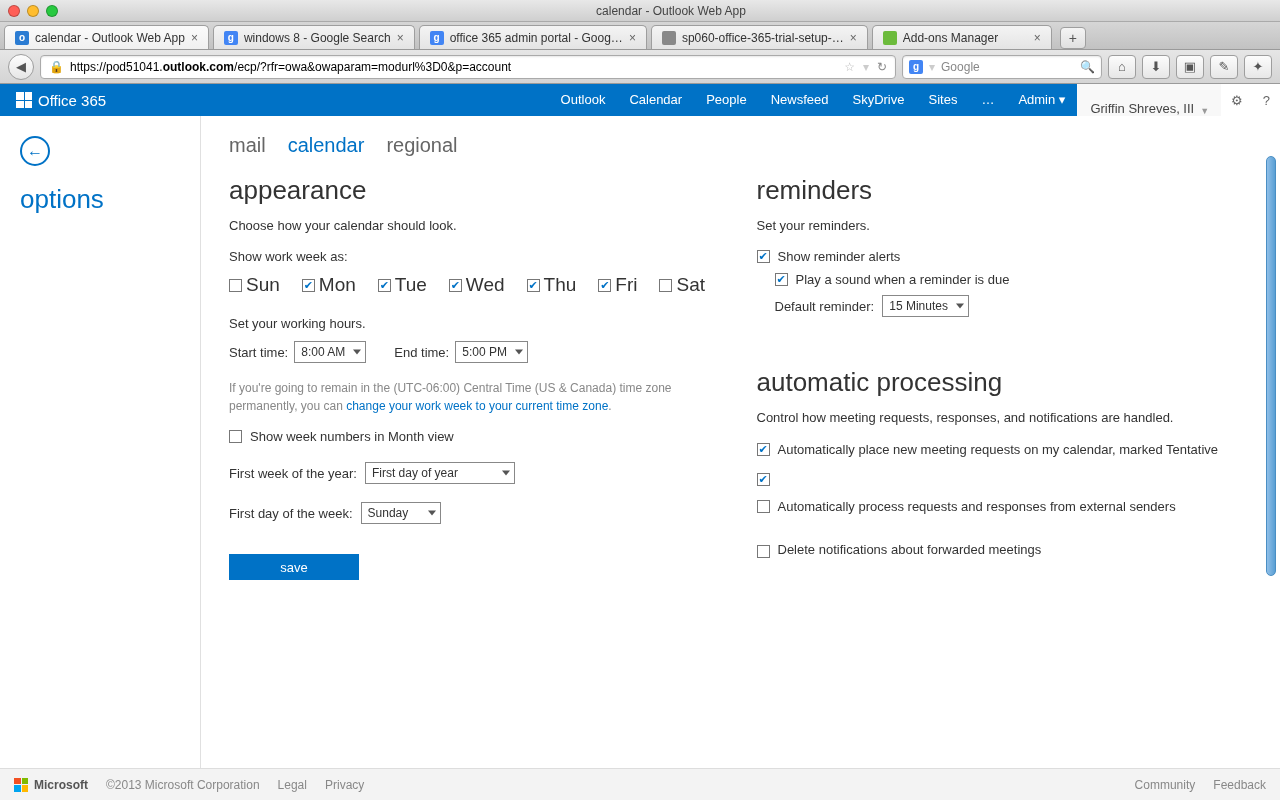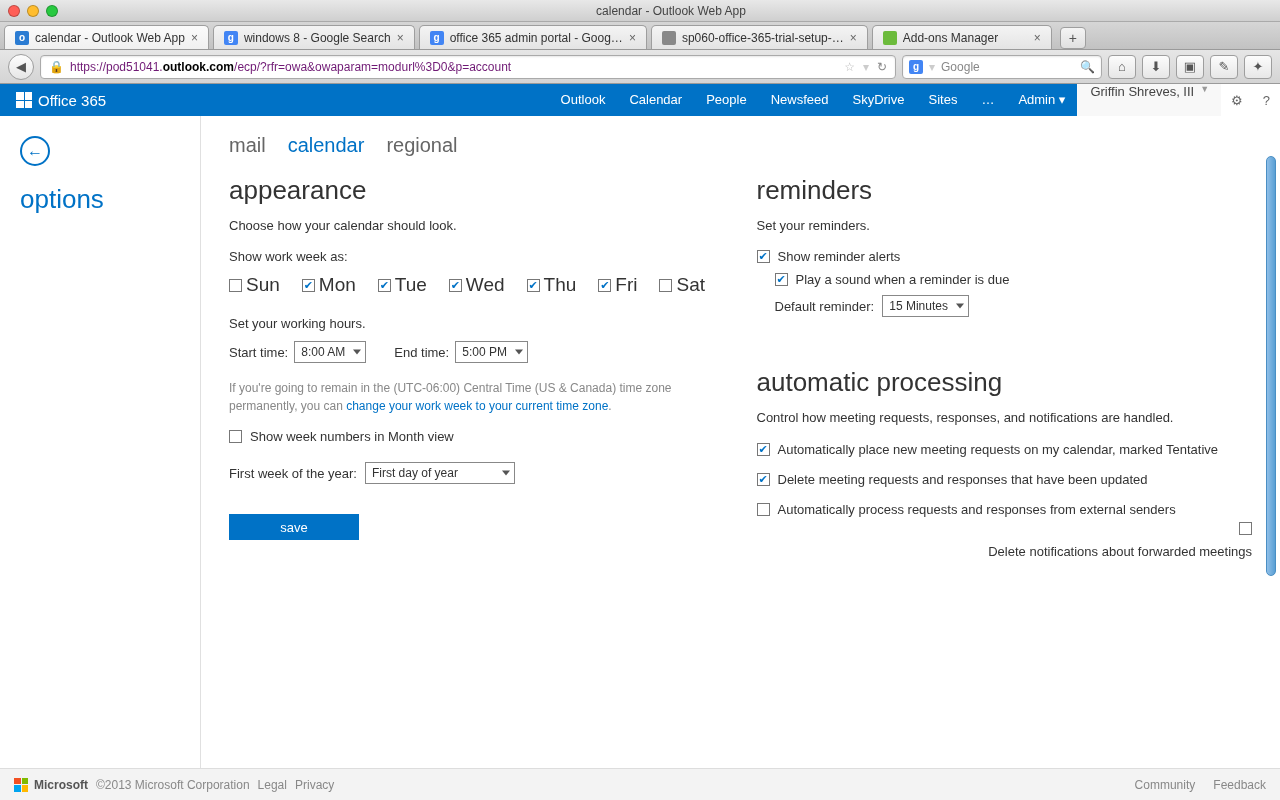--- a/index.html
+++ b/index.html
@@ -19,35 +19,35 @@
 .tab .favicon{width:14px;height:14px;display:flex;align-items:center;justify-content:center;font-size:10px;font-weight:bold;border-radius:2px;}
 .tab .close{margin-left:auto;color:#666;font-size:12px;}
 .newtab{width:26px;height:22px;border:1px solid #9e9e9e;border-radius:4px;background:linear-gradient(#f4f4f4,#e0e0e0);display:flex;align-items:center;justify-content:center;margin-left:4px;font-size:14px;color:#555;}
 
 
 .urlbar{height:34px;background:linear-gradient(#e6e6e6,#d4d4d4);display:flex;align-items:center;padding:0 8px;gap:6px;border-bottom:1px solid #9a9a9a;}
 .nav-back{width:26px;height:26px;border:1px solid #9e9e9e;border-radius:50%;background:linear-gradient(#fdfdfd,#e6e6e6);display:flex;align-items:center;justify-content:center;color:#555;}
 .url-input{flex:1;height:24px;border:1px solid #aaa;border-radius:4px;background:#fff;display:flex;align-items:center;padding:0 8px;font-size:12px;color:#555;gap:6px;box-shadow: inset 0 1px 2px rgba(0,0,0,0.1);}
 .url-input .lock{color:#777;}
 .url-input .bold{color:#000;font-weight:600;}
-.url-input .rest{color:#701a75;}
+.url-input .rest{color:#000000;}
 .url-input .star{margin-left:auto;color:#bbb;display:flex;align-items:center;gap:8px;}
 .search-box{width:200px;height:24px;border:1px solid #aaa;border-radius:4px;background:#fff;display:flex;align-items:center;padding:0 6px;font-size:12px;color:#888;gap:6px;box-shadow: inset 0 1px 2px rgba(0,0,0,0.1);}
 .search-box .g{color:#fff;background:#4285f4;width:14px;height:14px;display:flex;align-items:center;justify-content:center;border-radius:2px;font-size:10px;font-weight:bold;}
 .search-box .mag{margin-left:auto;color:#999;}
 .tool-btn{width:28px;height:24px;border:1px solid #9e9e9e;border-radius:4px;background:linear-gradient(#fcfcfc,#e7e7e7);display:flex;align-items:center;justify-content:center;color:#555;font-size:13px;}
 
 
 .o365{height:32px;background:#0072c6;display:flex;align-items:center;color:#fff;font-size:13px;}
 .o365 .brand{display:flex;align-items:center;gap:6px;padding:0 16px;font-size:15px;}
 .o365 .waffle{width:16px;height:16px;display:grid;grid-template-columns:repeat(2,1fr);grid-template-rows:repeat(2,1fr);gap:1px;}
 .o365 .waffle span{background:#fff;}
 .o365 .nav{margin-left:auto;display:flex;align-items:center;}
 .o365 .nav a{padding:16px 12px;line-height:32px;cursor:pointer;}
-.o365 .user{padding:0 12px;border-left:1px solid rgba(255,255,255,0.3);display:flex;align-items:flex-start;gap:6px;background:#f8f8f8;color:#444;height:32px;}
+.o365 .user{padding:0 12px;border-left:1px solid rgba(255,255,255,0.3);display:flex;align-items:flex-end;gap:6px;background:#f8f8f8;color:#444;height:32px;}
 .o365 .ricon{padding:0 10px;color:#666;}
 .o365 .userblock{display:flex;align-items:center;height:32px;background:#fff;}
 
 
 .page{display:flex;height:652px;}
 .leftcol{width:200px;padding:20px 0 0 20px;}
 .back-circle{width:30px;height:30px;border:2px solid #0072c6;border-radius:50%;display:flex;align-items:center;justify-content:center;color:#0072c6;font-size:16px;margin-bottom:18px;cursor:pointer;}
 .options-head{font-size:26px;font-weight:300;color:#0072c6;margin-bottom:20px;}
 .sidemenu{list-style:none;}
 .sidemenu li{padding:10px 16px;color:#444;cursor:pointer;font-size:14px;}
@@ -74,21 +74,21 @@
 .sel{border:1px solid #888;background:#fff;height:22px;padding:0 20px 0 6px;font-size:12px;position:relative;display:inline-flex;align-items:center;min-width:70px;}
 .sel::after{content:"";position:absolute;right:4px;top:50%;transform:translateY(-50%);border-left:4px solid transparent;border-right:4px solid transparent;border-top:5px solid #555;}
 .note{font-size:12px;color:#888;margin-bottom:10px;line-height:1.5;}
 .note a{color:#0072c6;text-decoration:none;cursor:pointer;}
 .row{display:flex;align-items:center;gap:8px;margin-bottom:18px;font-size:13px;}
 .row .lbl{white-space:nowrap;}
 .indent{margin-left:18px;}
 .save-btn{width:130px;height:26px;background:#0072c6;color:#fff;display:flex;align-items:center;justify-content:center;font-size:13px;cursor:pointer;margin-top:30px;}
 
 
-.footer{position:fixed;bottom:0;left:0;right:0;height:32px;background:#f3f3f3;border-top:1px solid #ddd;display:flex;align-items:center;padding:0 14px;font-size:12px;color:#888;gap:8px;}
+.footer{position:fixed;bottom:0;left:0;right:0;height:32px;background:#f3f3f3;border-top:1px solid #ddd;display:flex;align-items:center;padding:0 14px;font-size:12px;color:#888;gap:18px;}
 .footer .ms{display:flex;align-items:center;gap:6px;color:#555;font-weight:600;}
 .mslogo{width:14px;height:14px;display:grid;grid-template-columns:1fr 1fr;grid-template-rows:1fr 1fr;gap:1px;}
 .mslogo span:nth-child(1){background:#f25022}.mslogo span:nth-child(2){background:#7fba00}.mslogo span:nth-child(3){background:#00a4ef}.mslogo span:nth-child(4){background:#ffb900}
 .footer .right{margin-left:auto;display:flex;gap:18px;}
 .footer a{color:#888;text-decoration:none;}
 </style>
 </head>
 <body>
 
 <div class="titlebar">
@@ -248,20 +248,24 @@
           <span>If you're going to remain in the (UTC-06:00) Central Time (US &amp; Canada) time zone permanently, you can </span><a>change your work week to your current time zone</a><span>.</span>
         </div>
         <div class="row" style="margin-top:14px">
           <span class="chk" id="wkchk"></span>
           <span>Show week numbers in Month view</span>
         </div>
         <div class="row">
           <span class="lbl">First week of the year:</span>
           <span class="sel" style="min-width:150px">First day of year</span>
         </div>
+        <div class="row">
+          <span class="lbl">First day of the week:</span>
+          <span class="sel" style="min-width:80px">Sunday</span>
+        </div>
         <div class="save-btn">save</div>
       </div>
 
       <div class="col">
         <h2 class="section">reminders</h2>
         <div class="desc">Set your reminders.</div>
         <div class="row" style="margin-bottom:8px">
           <span class="chk checked"></span>
           <span>Show reminder alerts</span>
         </div>
@@ -276,27 +280,26 @@
 
         <h2 class="section" style="margin-top:50px">automatic processing</h2>
         <div class="desc">Control how meeting requests, responses, and notifications are handled.</div>
         <div id="autoproc">
             <div class="row" style="margin-bottom: 12px; align-items: flex-start;">
               <span class="chk checked" style="flex-shrink:0;margin-top:2px"></span>
               <span style="line-height:1.4">Automatically place new meeting requests on my calendar, marked Tentative</span>
             </div>
             <div class="row" style="margin-bottom: 12px; align-items: flex-start;">
               <span class="chk checked" style="flex-shrink:0;margin-top:2px"></span>
-              <span style="line-height:1.4">Delete meeting requests and responses that have been updated</span>
-            </div>
-            <div class="row" style="margin-bottom: 0; align-items: flex-start;">
+            </div>
+            <div class="row" style="margin-bottom: 25px; align-items: flex-start;">
               <span class="chk" style="flex-shrink:0;margin-top:2px"></span>
               <span style="line-height:1.4">Automatically process requests and responses from external senders</span>
             </div>
-            <div class="row" style="margin-bottom: 12px; align-items: flex-end; flex-direction: column;">
+            <div class="row" style="margin-bottom: 12px; align-items: center;">
               <span class="chk" style="flex-shrink:0;margin-top:2px"></span>
               <span style="line-height:1.4">Delete notifications about forwarded meetings</span>
             </div>
           </div>
       </div>
     </div>
 
     <div class="content-scroll">
       <div class="scrollthumb"></div>
     </div>

